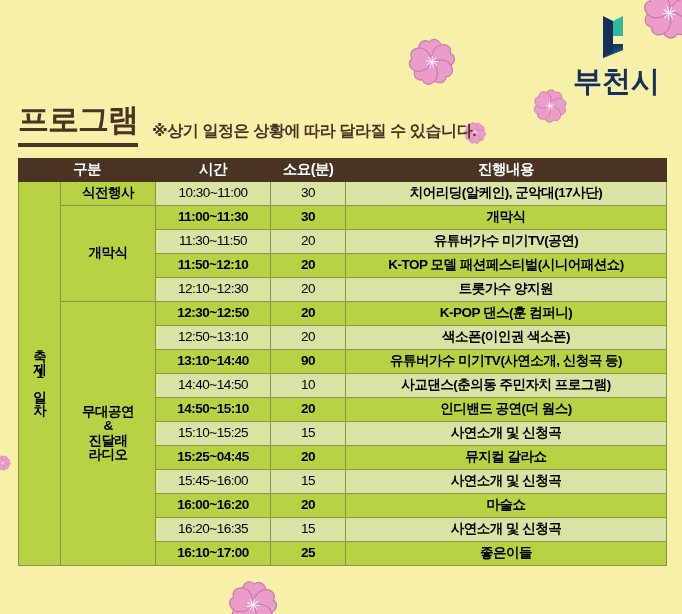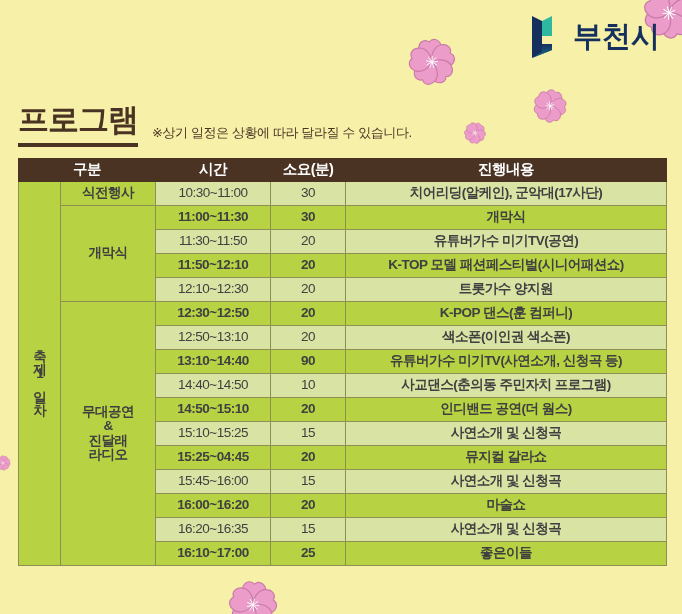--- a/index.html
+++ b/index.html
@@ -15,21 +15,21 @@
     position: relative;
   }
 
   
   .blossom { position: absolute; pointer-events: none; }
 
   
   .logo-block {
     position: absolute;
     right: 22px; top: 14px;
-    display: flex; align-items: center; gap: 9px;
+    display: flex; align-items: center; gap: 9px; flex-direction: column;
   }
   .logo-mark { width: 36px; height: 44px; display: block; }
   .logo-text {
     font-size: 29px; font-weight: bold;
     color: #16305e; letter-spacing: 0px;
     line-height: 1;
   }
 
   
   .title-row {
@@ -39,21 +39,21 @@
   }
   .page-title {
     font-size: 31px; font-weight: bold;
     color: #4a3323;
     letter-spacing: -1px;
     line-height: 1;
     border-bottom: 4px solid #4a3323;
     padding-bottom: 8px;
   }
   .title-note {
-    font-size: 13px; font-weight: normal;
+    font-size: 16px; font-weight: bold;
     color: #4a3323;
     padding-bottom: 5px;
     letter-spacing: -0.4px;
     white-space: nowrap;
   }
 
   
   .schedule-wrap {
     position: absolute;
     left: 18px; top: 158px;
@@ -62,21 +62,21 @@
   table.schedule {
     border-collapse: collapse;
     width: 100%;
     table-layout: fixed;
   }
   table.schedule th, table.schedule td {
     border: 1px solid #8e8f52;
     padding: 0;
     height: 24px;
     font-size: 13.5px;
-    color: #404040;
+    color: #000000;
     text-align: center;
     letter-spacing: -0.5px;
     line-height: 1.05;
   }
   table.schedule thead th {
     background: #4a3323;
     color: #ffffff;
     font-weight: bold;
     font-size: 14.5px;
     height: 23px;

